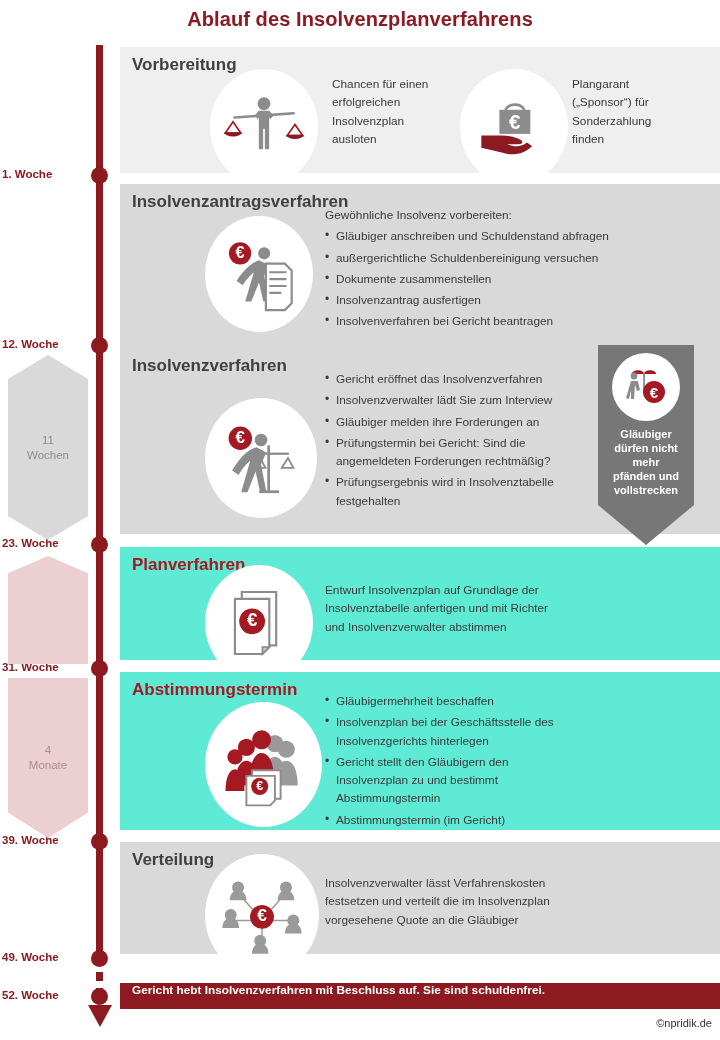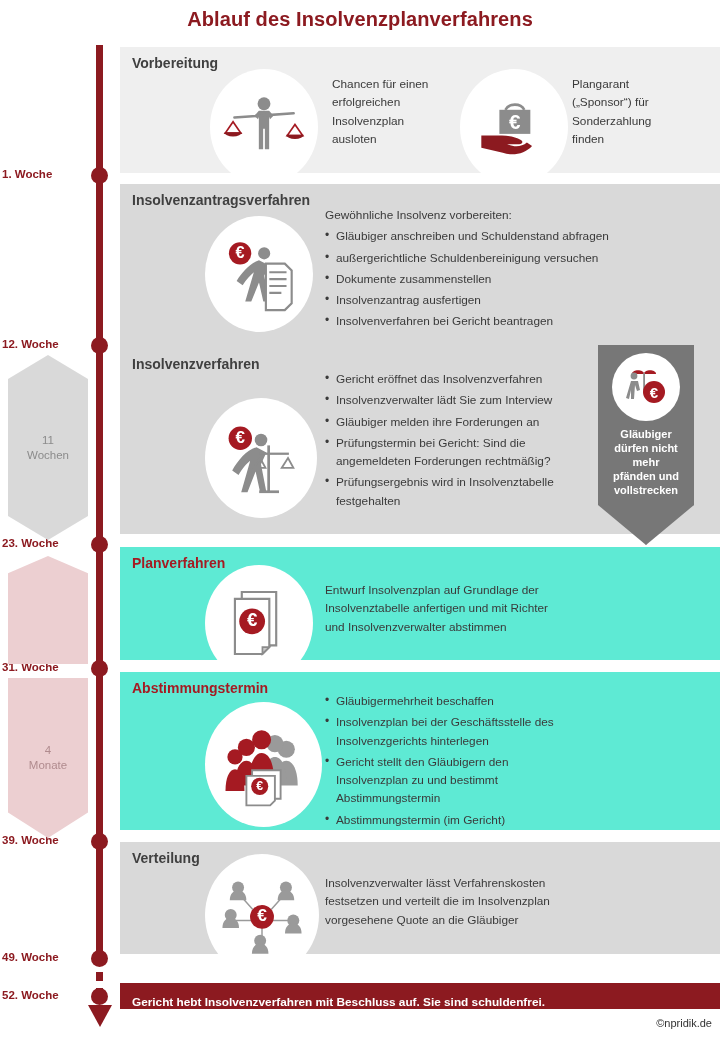--- a/index.html
+++ b/index.html
@@ -62,21 +62,21 @@
 
   
   .band {
     position: absolute; left: 120px; width: 600px;
   }
   .band.gray { background: #d9d9d9; }
   .band.gray-lite { background: #efefef; }
   .band.pink { background: #5eead4; padding-left: 31px; }
   .band-title {
     position: absolute; left: 12px; top: 8px;
-    font-size: 14px; font-weight: bold;
+    font-size: 17px; font-weight: bold;
   }
   .band.gray .band-title, .band.gray-lite .band-title { color: #404040; }
   .band.pink .band-title { color: #a51a22; }
 
   
   .plate {
     position: absolute;
     background: #ffffff; border-radius: 50%;
     display: flex; align-items: center; justify-content: center;
   }
@@ -126,21 +126,21 @@
     width: 112px; text-align: center;
     font-size: 11px; font-weight: bold; line-height: 1.3;
     color: #ffffff;
   }
 
   
   .finalbar {
     position: absolute; left: 120px; top: 983px;
     width: 600px; height: 26px;
     background: #8c1a20;
-    display: flex; align-items: flex-end;
+    display: flex; align-items: flex-start;
   }
   .finalbar span {
     padding-left: 12px;
     color: #ffffff; font-size: 11.8px; font-weight: bold;
   }
   .credit {
     position: absolute; right: 8px; top: 1017px;
     font-size: 11px; color: #333333;
   }
 </style>

